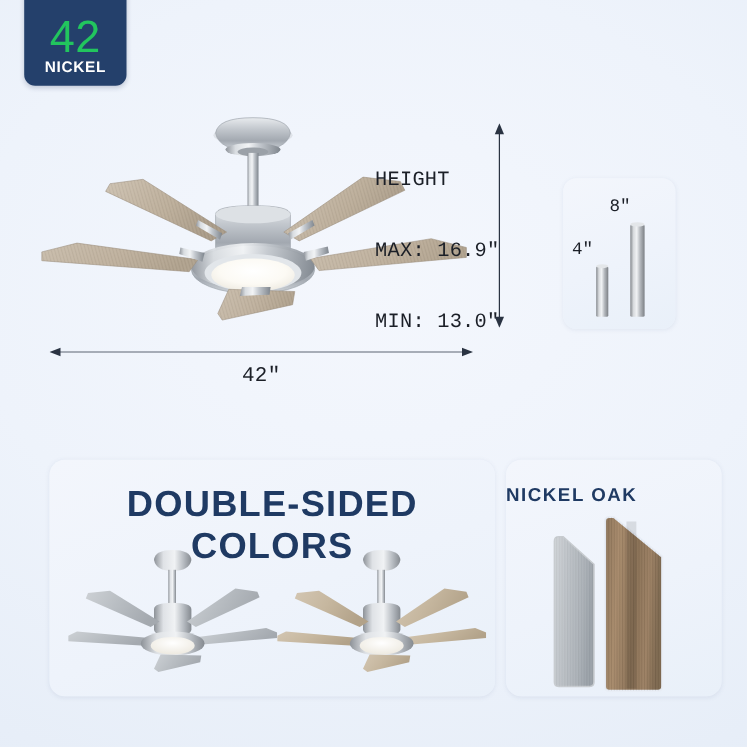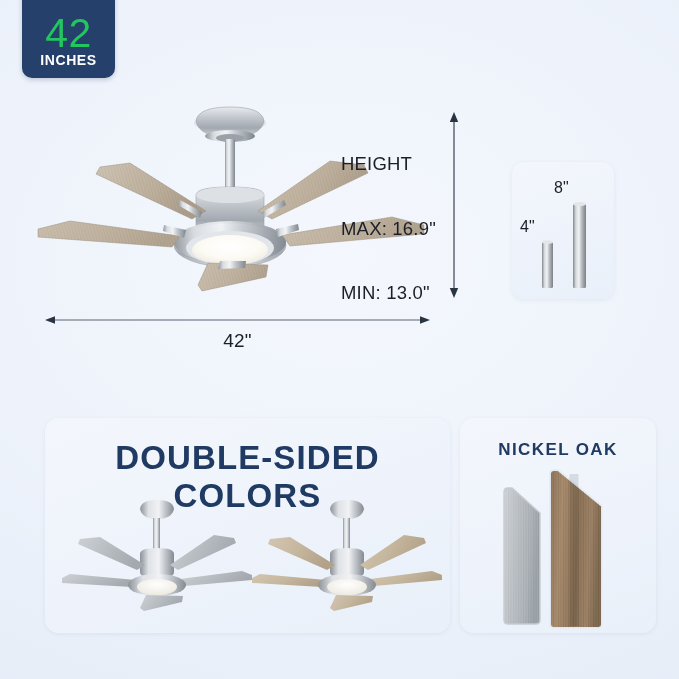--- a/index.html
+++ b/index.html
@@ -33,21 +33,21 @@
     font-size:41px;line-height:38px;
     font-weight:normal;letter-spacing:.5px;
   }
   .badge-sub{
     color:#ffffff;
     font-size:14px;line-height:17px;
     font-weight:bold;letter-spacing:.6px;
   }
 
   
-  .hero{position:absolute;left:0;top:0;width:612px;height:400px;}
+  .hero{position:absolute;left:0;top:0;width:612px;height:400px;font-family:Liberation Mono, monospace;}
 
   .hero-fan{
     position:absolute;left:30px;top:95px;
     width:400px;height:225px;
   }
 
   
   .height-text{
     position:absolute;left:341px;top:110px;
     font-size:18.5px;line-height:21.5px;
@@ -89,39 +89,38 @@
     font-weight:bold;
   }
   .dsc-title{
     left:45px;top:418px;width:405px;
     text-align:center;
     margin-top:21px;
     font-size:33px;letter-spacing:1.1px;
   }
   .no-title{
     left:460px;top:418px;width:196px;
-    text-align:center;
     margin-top:22px;
     font-size:17px;letter-spacing:1.4px;
   }
 
   .mini-fan{position:absolute;}
   .mini-left{left:62px;top:487px;width:190px;height:125px;}
   .mini-right{left:252px;top:487px;width:190px;height:125px;}
 
   .blade-samples{position:absolute;left:478px;top:468px;width:165px;height:170px;}
 </style>
 </head>
 <body>
 
 <div class="canvas">
 
   <div class="badge">
     <div class="badge-num">42</div>
-    <div class="badge-sub">INCHES</div>
+    <div class="badge-sub">NICKEL</div>
   </div>
 
   <div class="hero">
 
     <svg class="hero-fan" viewBox="0 0 400 225">
       <defs>
         <linearGradient id="nickel" x1="0" y1="0" x2="1" y2="0">
           <stop offset="0%" stop-color="#8f949b"></stop>
           <stop offset="18%" stop-color="#d9dde1"></stop>
           <stop offset="42%" stop-color="#f2f4f6"></stop>

